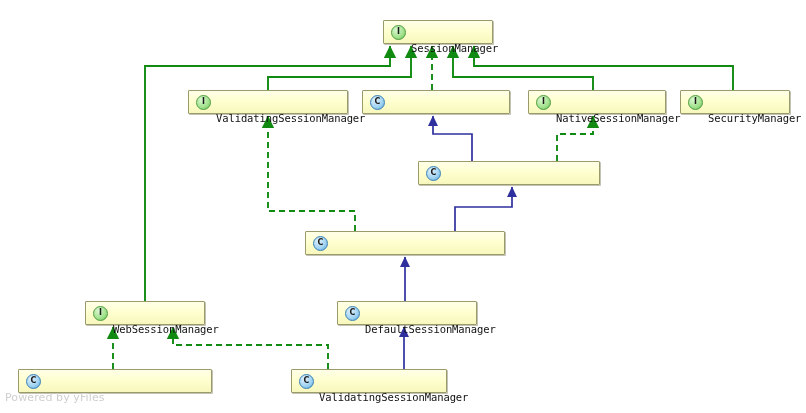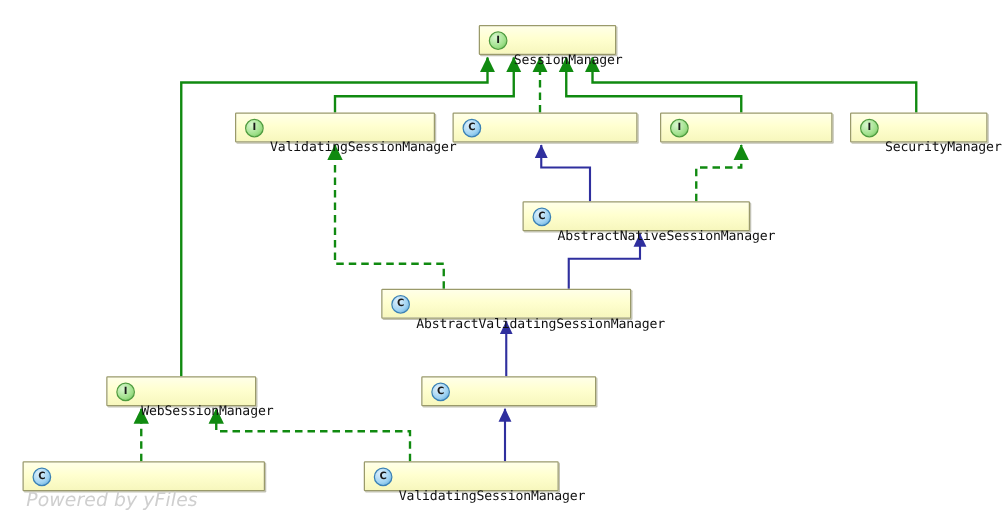--- a/index.html
+++ b/index.html
@@ -19,23 +19,23 @@
         width:13px;height:13px;border-radius:50%;
         font-size:8px;font-weight:bold;line-height:1;
         font-family:"DejaVu Sans","Liberation Sans",sans-serif;
         margin-right:5px;flex:0 0 auto;color:#1a1a1a;}
   .node.iface .badge{background:radial-gradient(circle at 34% 30%,#d9f7cf 0%,#9fe08a 62%,#63bb52 100%);
         border:1px solid #4e9b3f;}
   .node.cls .badge{background:radial-gradient(circle at 34% 30%,#dff0fb 0%,#9ed2f2 60%,#4f9fd4 100%);
         border:1px solid #3a80b5;}
   .node .label{font-size:10.5px;color:#101010;letter-spacing:-.1px;margin-top:32px;}
 
-  #watermark{position:absolute;left:21px;top:391px;font-size:15px;
+  #watermark{position:absolute;left:5px;top:391px;font-size:11px;
       color:#cfcfcf;font-family:"DejaVu Sans","Liberation Sans",sans-serif;
-      letter-spacing:.1px;user-select:none;font-style:italic;}
+      letter-spacing:.1px;user-select:none;}
 </style>
 </head>
 <body>
 
 <div id="canvas">
 
   <svg id="edges" viewBox="0 0 806 413" xmlns="http://www.w3.org/2000/svg">
     <defs>
       <marker id="arrow-green" viewBox="0 0 12 12" refX="10.5" refY="6" markerWidth="7.2" markerHeight="7.2" orient="auto-start-reverse">
         <path d="M 0 0.6 L 11 6 L 0 11.4 z" fill="#108a10"></path>
@@ -68,39 +68,39 @@
       </div>
       <div class="node iface" style="left: 188px; top: 90px; width: 160px;">
         <span class="badge">I</span>
         <span class="label">ValidatingSessionManager</span>
       </div>
       <div class="node cls" style="left: 362px; top: 90px; width: 148px;">
         <span class="badge">C</span>
       </div>
       <div class="node iface" style="left: 528px; top: 90px; width: 138px;">
         <span class="badge">I</span>
+        <span class="label">NativeSessionManager</span>
       </div>
       <div class="node iface" style="left: 680px; top: 90px; width: 110px;">
         <span class="badge">I</span>
         <span class="label">SecurityManager</span>
       </div>
       <div class="node cls" style="left: 418px; top: 161px; width: 182px;">
         <span class="badge">C</span>
-        <span class="label">AbstractNativeSessionManager</span>
       </div>
       <div class="node cls" style="left: 305px; top: 231px; width: 200px;">
         <span class="badge">C</span>
-        <span class="label">AbstractValidatingSessionManager</span>
       </div>
       <div class="node iface" style="left: 85px; top: 301px; width: 120px;">
         <span class="badge">I</span>
         <span class="label">WebSessionManager</span>
       </div>
       <div class="node cls" style="left: 337px; top: 301px; width: 140px;">
         <span class="badge">C</span>
+        <span class="label">DefaultSessionManager</span>
       </div>
       <div class="node cls" style="left: 18px; top: 369px; width: 194px;">
         <span class="badge">C</span>
       </div>
       <div class="node cls" style="left: 291px; top: 369px; width: 156px;">
         <span class="badge">C</span>
         <span class="label">ValidatingSessionManager</span>
       </div>
     </div>
 

